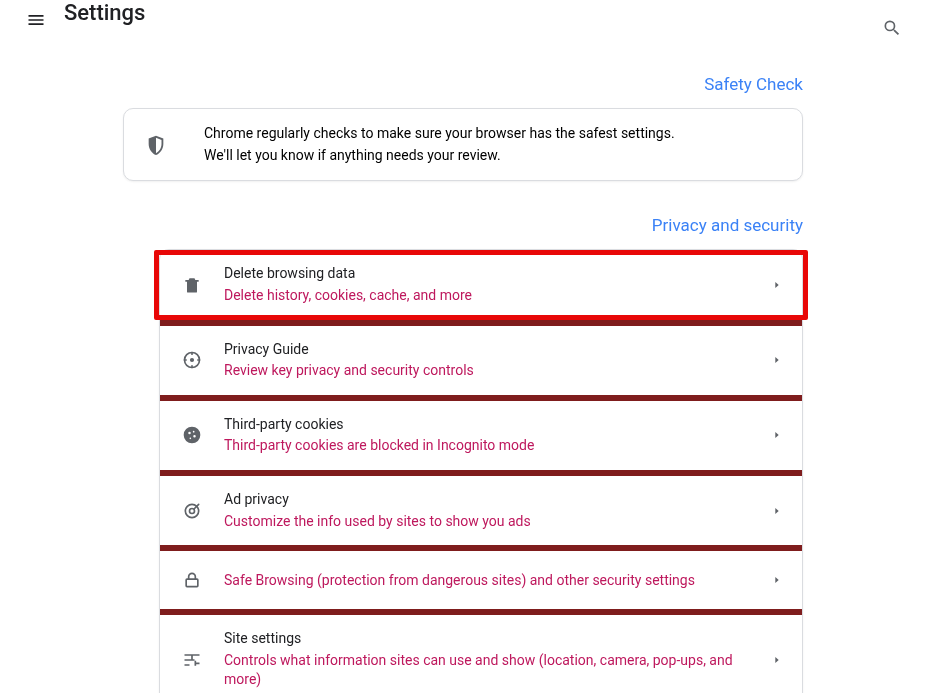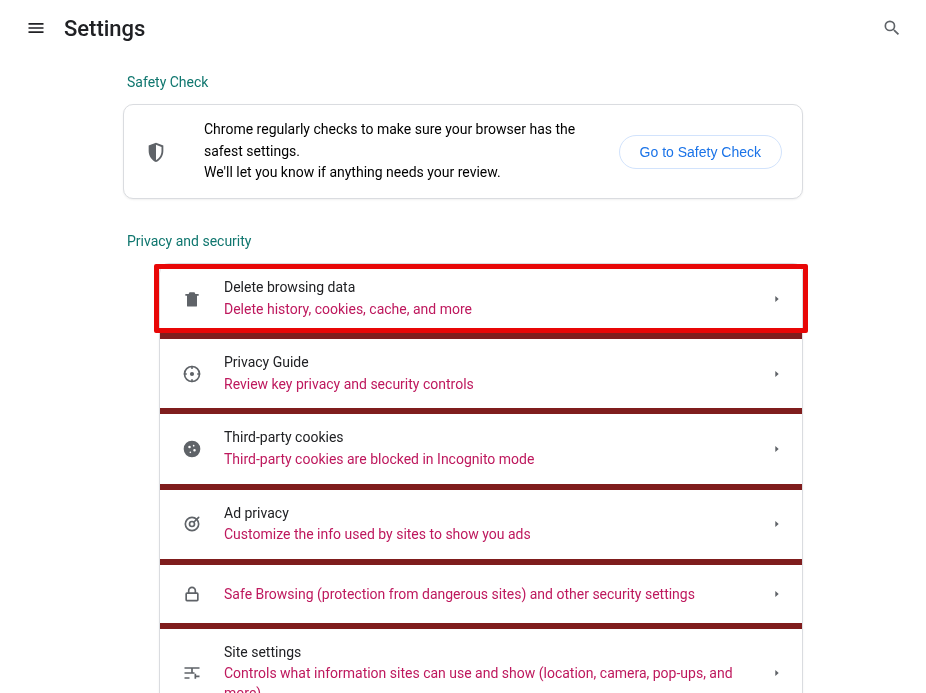--- a/index.html
+++ b/index.html
@@ -7,21 +7,20 @@
     margin: 0;
     font-family: "Segoe UI", Roboto, Arial, sans-serif;
     background: #fff;
     color: #202124;
     width: 926px;
     height: 693px;
     overflow: hidden;
   }
   .header {
     display: flex;
-    align-items: center;
     height: 56px;
     padding: 0 16px;
     position: relative;
   }
   .menu-btn {
     width: 40px; height: 40px;
     display: flex; align-items: center; justify-content: center;
     border-radius: 50%;
     cursor: pointer;
     margin-right: 8px;
@@ -39,24 +38,25 @@
     display: flex; align-items: center; justify-content: center;
     border-radius: 50%;
     cursor: pointer;
   }
   .content {
     width: 680px;
     margin: 0 auto;
     padding-top: 18px;
   }
   .section-label {
-    font-size: 14px;
-    color: #0f766e;
+    font-size: 17px;
+    color: #3b82f6;
     margin: 0 0 14px 4px;
     font-weight: 400;
+    text-align: right;
   }
   .card {
     border: 1px solid #dadce0;
     border-radius: 10px;
     background: #fff;
     box-shadow: 0 1px 2px rgba(60,64,67,0.08);
   }
   .safety-card {
     display: flex;
     align-items: center;
@@ -133,21 +133,20 @@
   <div class="card safety-card">
     <div class="row-icon">
       <svg width="22" height="22" viewBox="0 0 24 24">
           <path fill="#5f6368" d="M12 2 4 5v6c0 5.55 3.84 10.74 8 12 4.16-1.26 8-6.45 8-12V5l-8-3zm0 2.18 6 2.25V11c0 4.52-2.98 8.69-6 9.93V4.18z"></path>
         </svg>
     </div>
     <div class="safety-text">
       <span>Chrome regularly checks to make sure your browser has the safest settings.</span><br>
       <span>We'll let you know if anything needs your review.</span>
     </div>
-    <button class="safety-btn">Go to Safety Check</button>
   </div>
 
   <div class="section-label">Privacy and security</div>
 
   <div class="card list-card">
 
     <div class="row highlight">
       <div class="row-icon">
         <svg width="20" height="20" viewBox="0 0 24 24" fill="#5f6368">
             <path d="M6 7h12v13a1 1 0 0 1-1 1H7a1 1 0 0 1-1-1V7zm3-3h6l1 2h4v2H4V6h4l1-2z"></path>

